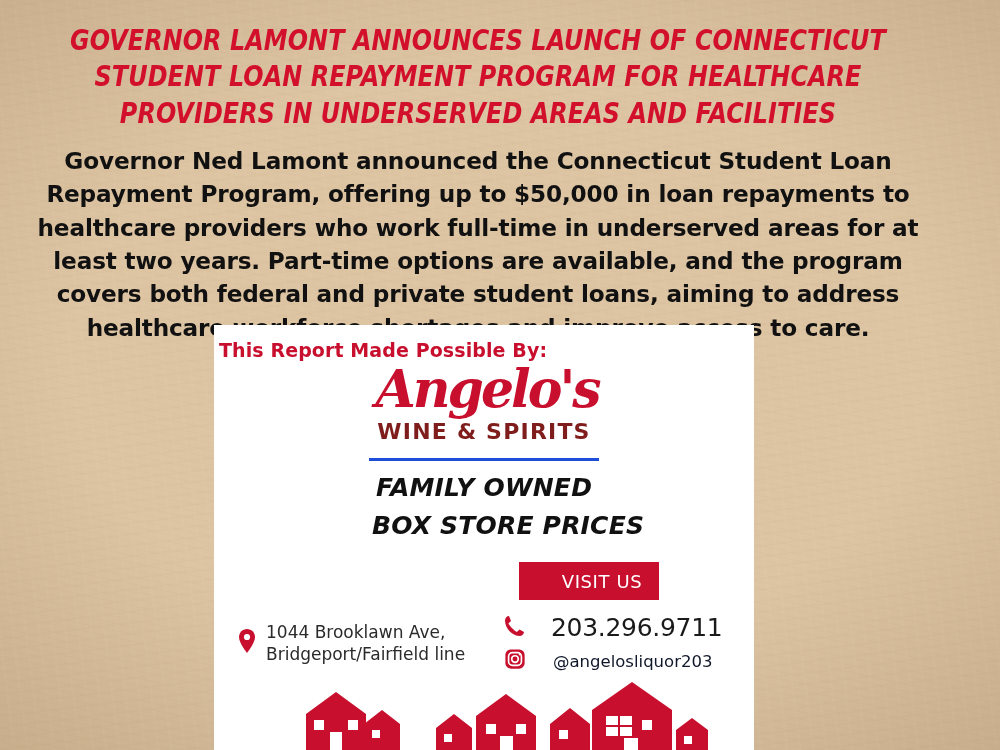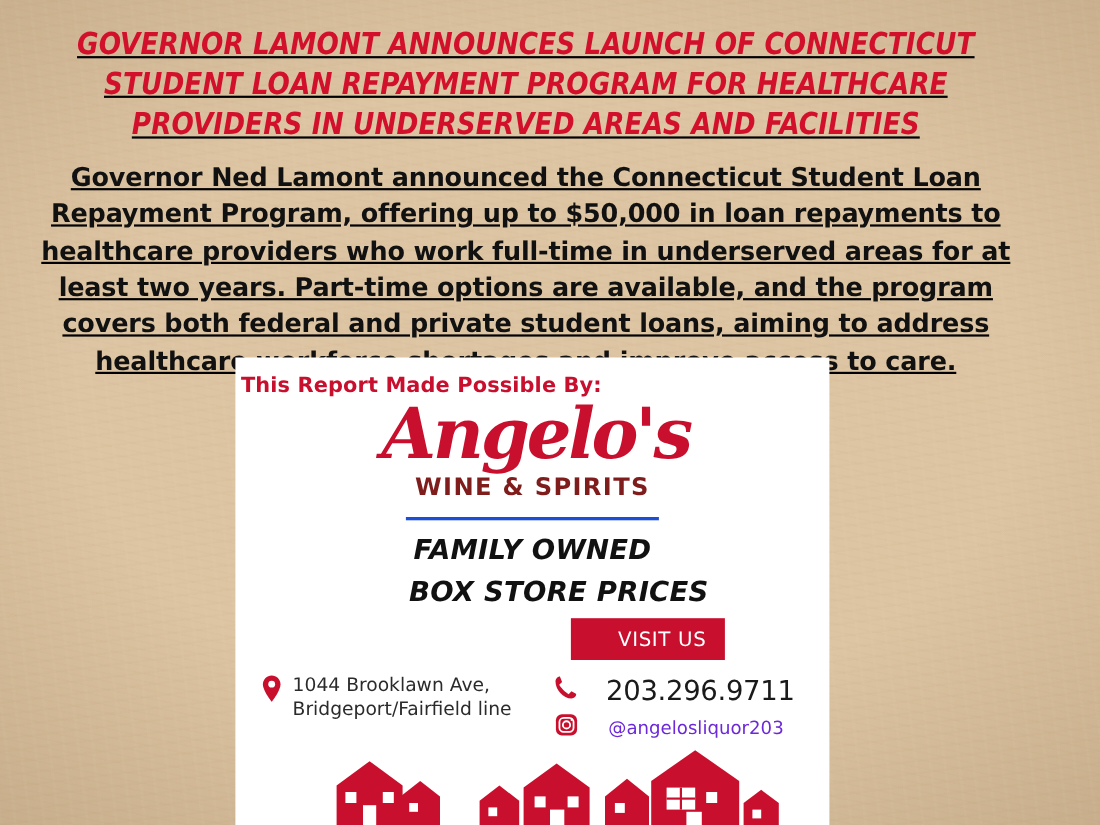--- a/index.html
+++ b/index.html
@@ -43,21 +43,20 @@
     inset: 0;
     background: radial-gradient(ellipse 78% 70% at 50% 48%, rgba(0,0,0,0) 55%, rgba(110,80,45,0.20) 100%);
     pointer-events: none;
   }
 
   #content {
     position: relative;
     z-index: 3;
     width: 956px;
     height: 750px;
-    text-decoration: underline;
   }
 
   
   .headline {
     margin: 0;
     padding: 22px 32px 0 32px;
     text-align: center;
     color: #d2102c;
     font-family: "DejaVu Sans", sans-serif;
     font-weight: 700;
@@ -107,21 +106,21 @@
   }
 
   
   .brand-script {
     margin: 2px 0 0 0;
     text-align: center;
     color: #c8102e;
     font-family: "DejaVu Serif", serif;
     font-style: italic;
     font-weight: 700;
-    font-size: 64px;
+    font-size: 52px;
     line-height: 1.0;
     letter-spacing: -3px;
     padding-left: 6px;
   }
 
   .brand-sub {
     margin: 4px auto 0 auto;
     width: 230px;
     text-align: center;
     color: #7f1d1d;
@@ -168,41 +167,41 @@
   .contact {
     position: absolute;
     left: 22px;
     top: 288px;
     width: 500px;
     display: flex;
     gap: 18px;
   }
   .addr {
     display: flex;
-    align-items: flex-start;
+    align-items: center;
     gap: 8px;
     width: 250px;
   }
   .addr-text {
     color: #2b2b2b;
     font-family: "DejaVu Sans", sans-serif;
     font-size: 17px;
     line-height: 1.28;
     white-space: pre-line;
   }
   .right-contact { display: flex; flex-direction: column; gap: 6px; }
   .phone-row, .ig-row { display: flex; align-items: center; gap: 27px; }
   .phone-text {
     color: #1a1a1a;
     font-family: "DejaVu Sans", sans-serif;
     font-size: 25px;
     letter-spacing: -.3px;
   }
   .ig-text {
-    color: #6d28d9;
+    color: #0f172a;
     font-family: "DejaVu Sans", sans-serif;
     font-size: 16.5px;
   }
 
   
   .houses {
     position: absolute;
     left: 0;
     bottom: 0;
     width: 540px;

